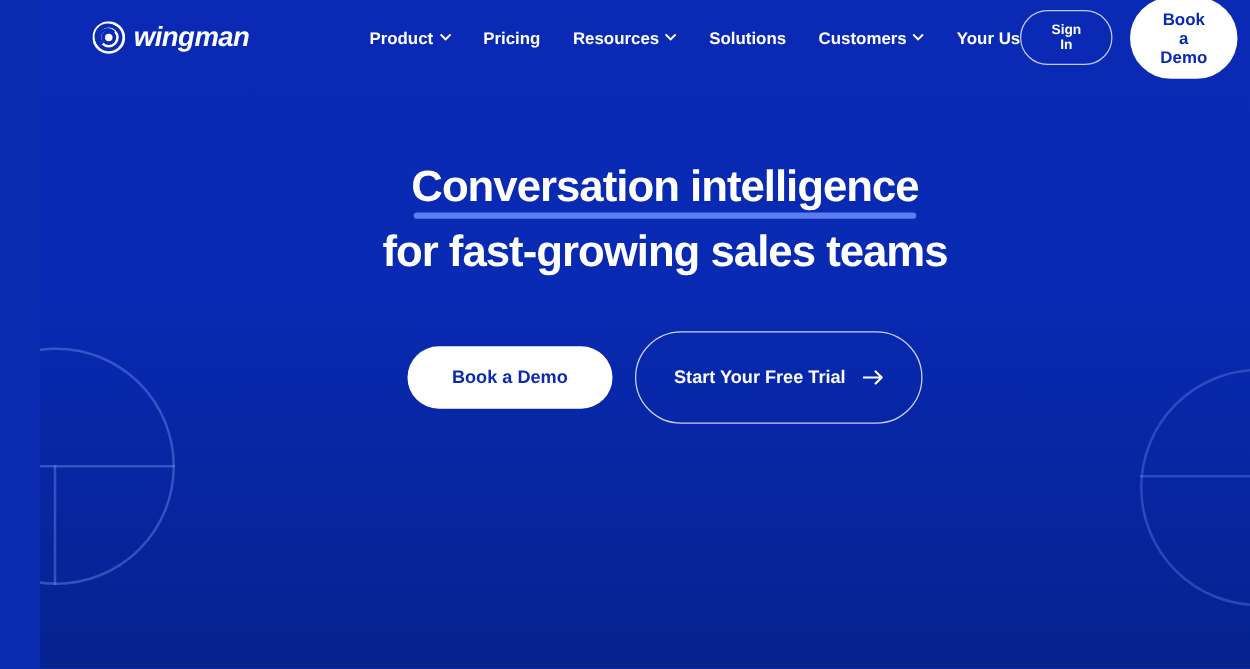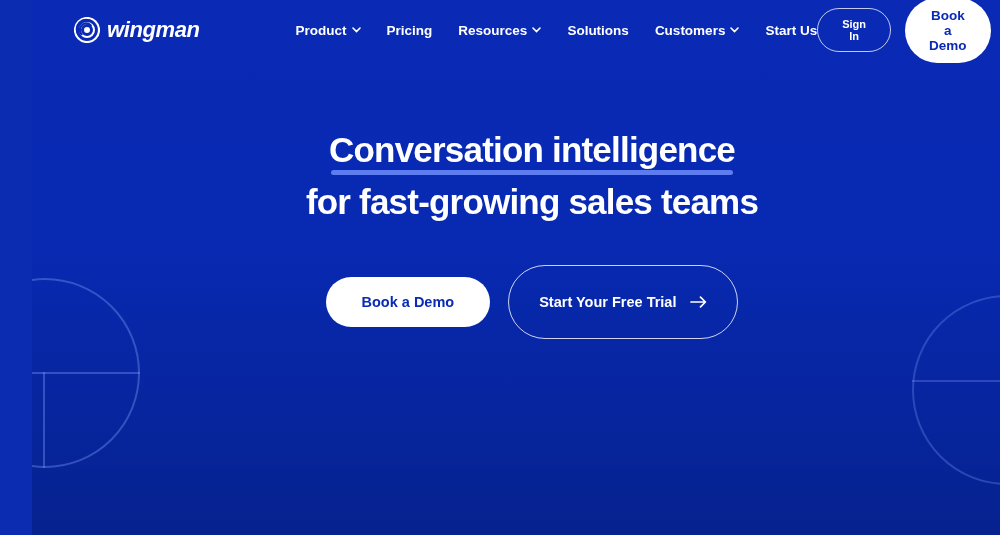--- a/index.html
+++ b/index.html
@@ -257,21 +257,21 @@
       <div class="nav-item">
         <span>Solutions</span>
       </div>
       <div class="nav-item">
         <span>Customers</span>
         <svg class="chev" width="9" height="6" viewBox="0 0 9 6">
           <path d="M1 1l3.5 3.5L8 1" fill="none" stroke="#ffffff" stroke-width="1.6" stroke-linecap="round"></path>
         </svg>
       </div>
       <div class="nav-item">
-        <span>Start Us</span>
+        <span>Your Us</span>
       </div>
     </nav>
 
     <div class="header-actions">
       <button class="btn-outline-sm">Sign In</button>
       <button class="btn-white-sm">Book a Demo</button>
     </div>
   </div>
 
   <div class="hero">

